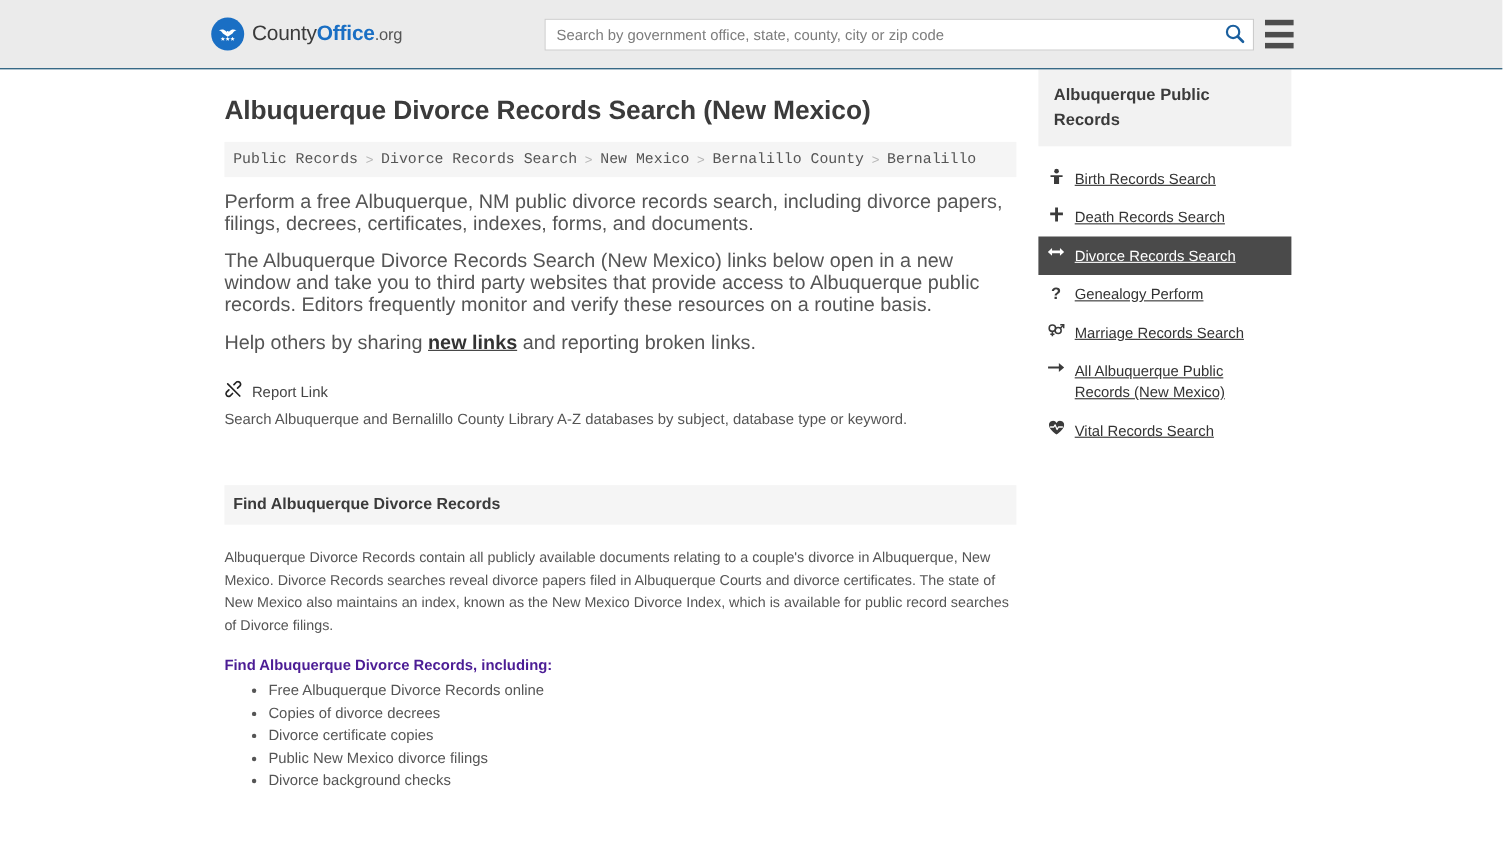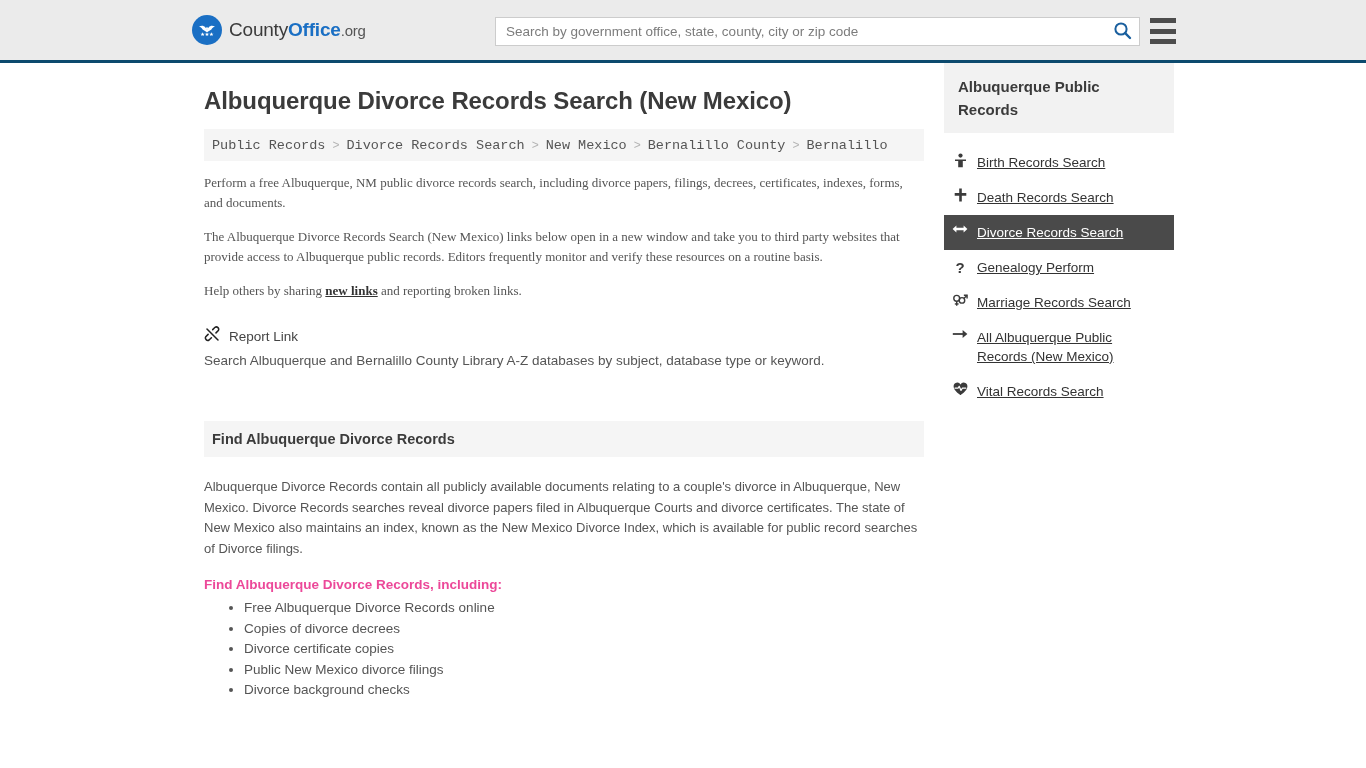--- a/index.html
+++ b/index.html
@@ -11,21 +11,21 @@
     overflow: hidden;
     background: #ffffff;
     font-family: "Liberation Sans", sans-serif;
     color: #555555;
   }
 
   
   .site-header {
     height: 63px;
     background: #ebebeb;
-    border-bottom: 3px solid #0c4a6e;
+    border-bottom: 1px solid #0c4a6e;
     display: flex;
     align-items: center;
     position: relative;
   }
   .logo-wrap {
     display: flex;
     align-items: center;
     margin-left: 192px;
     text-decoration: none;
   }
@@ -136,25 +136,24 @@
     text-decoration: none;
     font-family: Liberation Mono, monospace;
   }
   .breadcrumb .sep {
     color: #b4b4b4;
     margin: 0 7px;
     font-size: 12px;
   }
 
   .intro-p {
-    font-size: 13px;
+    font-size: 18px;
     line-height: 20px;
     color: #555555;
     margin: 0 0 14px 0;
-    font-family: Liberation Serif, serif;
   }
   .intro-p a {
     color: #333;
     text-decoration: underline;
     font-weight: bold;
   }
 
   
   .result {
     margin-top: 24px;
@@ -212,21 +211,21 @@
   }
   .section-body {
     font-size: 13px;
     line-height: 20.5px;
     color: #555;
     margin: 20px 0 0 0;
   }
   .sub-head {
     font-size: 13.5px;
     font-weight: bold;
-    color: #ec4899;
+    color: #4c1d95;
     margin: 18px 0 6px 0;
   }
   ul.bullets {
     margin: 0;
     padding-left: 40px;
     font-size: 13.5px;
     line-height: 20px;
     color: #555;
   }
   ul.bullets li { margin: 0 0 0.5px 0; }

